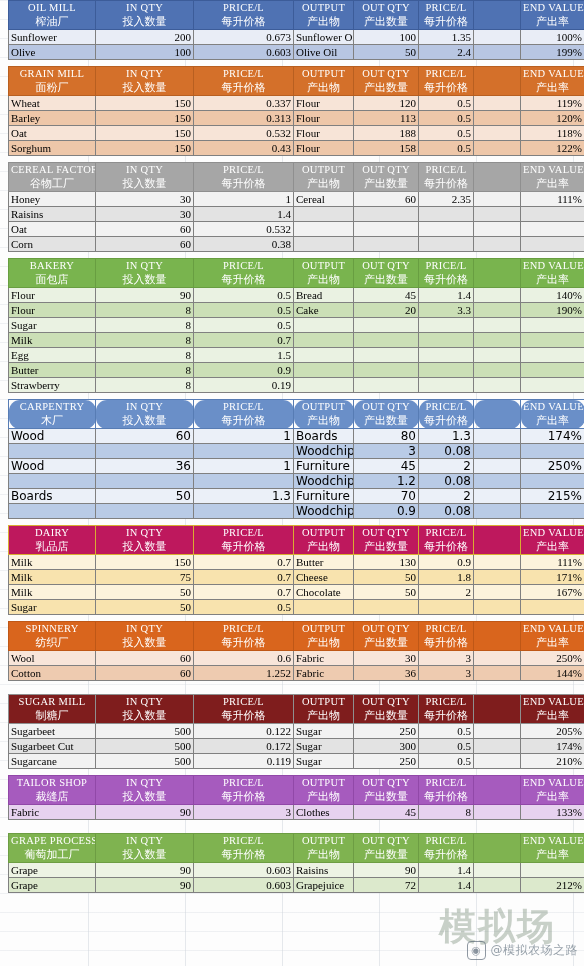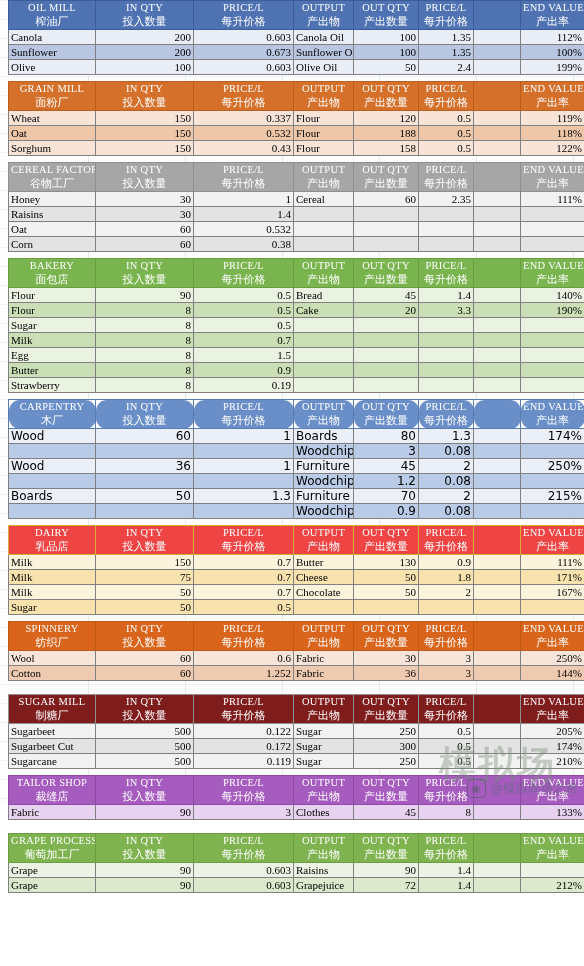--- a/index.html
+++ b/index.html
@@ -5,21 +5,21 @@
   * { box-sizing: border-box; }
   html, body {
     margin: 0; padding: 0;
     width: 584px; height: 966px;
     background: #ffffff;
     font-family: "Liberation Serif", serif;
     overflow: hidden;
   }
   #sheet {
     position: relative;
-    width: 584px; height: 804px;
+    width: 584px; height: 966px;
     background: #fdfdfd;
   }
   
   #gridbg {
     position: absolute; inset: 0;
     background-image:
       linear-gradient(to right, rgba(210,215,222,0.55) 1px, transparent 1px),
       linear-gradient(to bottom, rgba(210,215,222,0.35) 1px, transparent 1px);
     background-size: 97px 19px;
     background-position: -9px 0;
@@ -85,21 +85,21 @@
   .p-bakery thead th { background:#79B44E; color:#ffffff; border-color:#689e41; }
   .p-bakery tbody tr:nth-child(odd)  td { background:#EAF2E2; }
   .p-bakery tbody tr:nth-child(even) td { background:#CBDFB6; }
   .p-bakery tbody tr:first-child td { background:#EAF2E2; }
 
   .p-carp thead th  { background:#6A8FC8; color:#ffffff; border-color:#577cb4;border-radius:11px; }
   .p-carp tbody td  { font-family:"DejaVu Sans", sans-serif; font-size:12px; }
   .p-carp tbody tr:nth-child(odd)  td { background:#EBF0F8; }
   .p-carp tbody tr:nth-child(even) td { background:#B9CBE6; }
 
-  .p-dairy thead th { background:#ef4444; color:#ffffff; border-color:#d8ad32; }
+  .p-dairy thead th { background:#be185d; color:#ffffff; border-color:#d8ad32; }
   .p-dairy tbody tr:nth-child(odd)  td { background:#FCF3DC; }
   .p-dairy tbody tr:nth-child(even) td { background:#F8E3AE; }
 
   .p-spin thead th  { background:#D9651D; color:#ffffff; border-color:#bf5716; }
   .p-spin tbody tr:nth-child(odd)  td { background:#F8E5D9; }
   .p-spin tbody tr:nth-child(even) td { background:#EECBB0; }
 
   .p-sugar thead th { background:#7f1d1d; color:#ffffff; border-color:#8f8f8f; }
   .p-sugar tbody tr:nth-child(odd)  td { background:#F2F2F2; }
   .p-sugar tbody tr:nth-child(even) td { background:#E3E3E3; }
@@ -193,30 +193,20 @@
               <span class="hd-cn"></span>
             </th>
             <th>
               <span class="hd-en">END VALUE</span>
               <span class="hd-cn">产出率</span>
             </th>
           </tr>
         </thead>
         <tbody>
           <tr>
-            <td class="name">Canola</td>
-            <td class="num">200</td>
-            <td class="num">0.603</td>
-            <td class="out">Canola Oil</td>
-            <td class="num">100</td>
-            <td class="num">1.35</td>
-            <td class="blank"></td>
-            <td class="num">112%</td>
-          </tr>
-          <tr>
             <td class="name">Sunflower</td>
             <td class="num">200</td>
             <td class="num">0.673</td>
             <td class="out">Sunflower Oil</td>
             <td class="num">100</td>
             <td class="num">1.35</td>
             <td class="blank"></td>
             <td class="num">100%</td>
           </tr>
           <tr>
@@ -284,20 +274,30 @@
             <td class="name">Wheat</td>
             <td class="num">150</td>
             <td class="num">0.337</td>
             <td class="out">Flour</td>
             <td class="num">120</td>
             <td class="num">0.5</td>
             <td class="blank"></td>
             <td class="num">119%</td>
           </tr>
           <tr>
+            <td class="name">Barley</td>
+            <td class="num">150</td>
+            <td class="num">0.313</td>
+            <td class="out">Flour</td>
+            <td class="num">113</td>
+            <td class="num">0.5</td>
+            <td class="blank"></td>
+            <td class="num">120%</td>
+          </tr>
+          <tr>
             <td class="name">Oat</td>
             <td class="num">150</td>
             <td class="num">0.532</td>
             <td class="out">Flour</td>
             <td class="num">188</td>
             <td class="num">0.5</td>
             <td class="blank"></td>
             <td class="num">118%</td>
           </tr>
           <tr>

